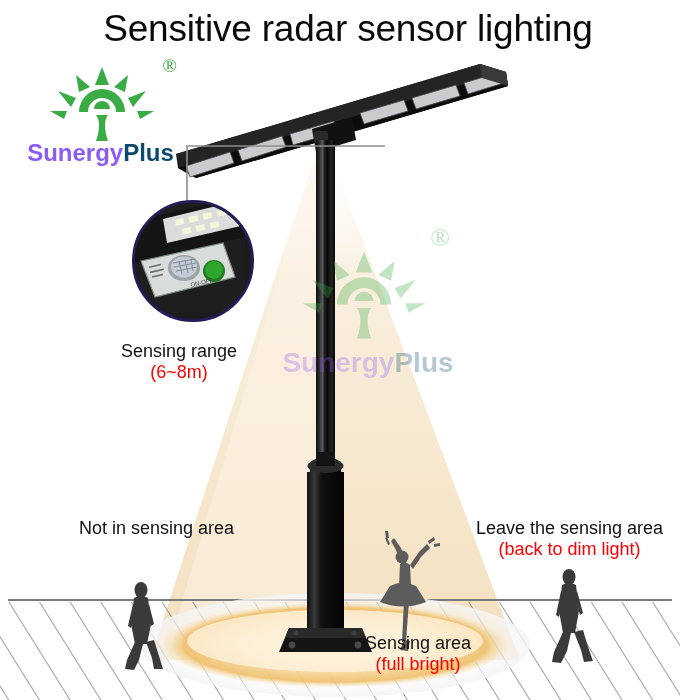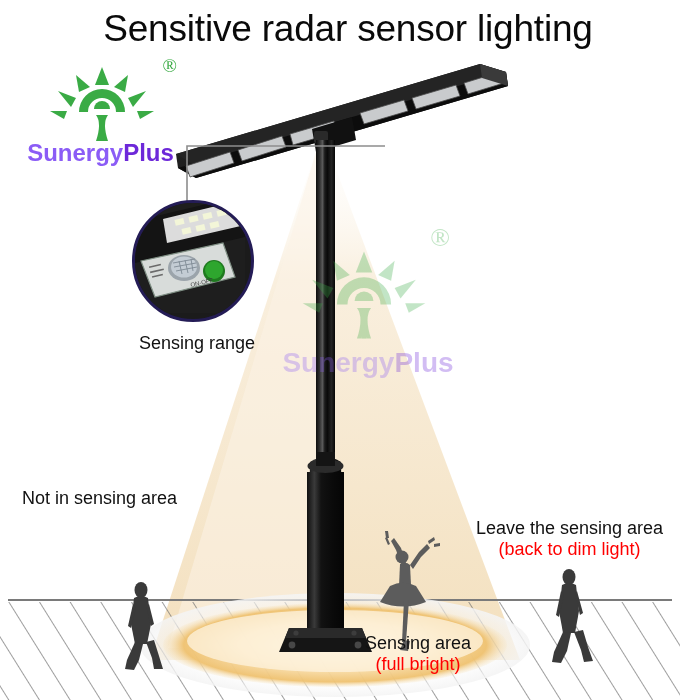--- a/index.html
+++ b/index.html
@@ -52,21 +52,21 @@
     position: absolute;
     left: 0;
     bottom: 0;
     width: 165px;
     text-align: center;
     font-size: 24px;
     font-weight: bold;
     white-space: nowrap;
   }
   .wm-a { color: #8b5cf6; }
-  .wm-b { color: #6d28d9; }
+  .wm-b { color: #0c4a6e; }
   .logo-mark {
     position: absolute;
     left: 28px;
     top: 8px;
     width: 112px;
     height: 78px;
   }
 
   
   .watermark {
@@ -124,22 +124,22 @@
     width: 200px;
     height: 62px;
   }
 
   
   .lbl { position: absolute; white-space: nowrap; }
   .lbl .l1 { display: block; color: #111111; font-size: 18px; }
   .lbl .l2 { display: block; color: #ff0000; font-size: 18px; }
   .lbl.c { text-align: center; }
 
-  #label-sensing-range { left: 103px; top: 333px; width: 152px; text-align: right; }
-  #label-not-in-area   { left: 22px;  top: 488px; width: 212px; text-align: left; }
+  #label-sensing-range { left: 103px; top: 341px; width: 152px; text-align: center; }
+  #label-not-in-area   { left: 22px;  top: 518px; width: 212px; text-align: right; }
   #label-leave-area    { left: 462px; top: 518px; width: 215px; text-align: center; }
   #label-sensing-area  { left: 333px; top: 633px; width: 170px; text-align: center; }
 </style>
 </head>
 <body>
 
 <div id="stage">
 
   <div class="title">Sensitive radar sensor lighting</div>
 
@@ -359,20 +359,21 @@
       <g fill="#6b6b6b">
         <rect x="14" y="62" width="12" height="1.6" transform="rotate(-13 20 63)"></rect>
         <rect x="15" y="67" width="14" height="1.6" transform="rotate(-13 22 68)"></rect>
         <rect x="17" y="72" width="11" height="1.6" transform="rotate(-13 22 73)"></rect>
       </g>
     </svg>
   </div>
 
   <div class="lbl c" id="label-sensing-range">
     <span class="l1">Sensing range</span>
+    <span class="l2">(6~8m)</span>
   </div>
 
   <div class="lbl c" id="label-not-in-area">
     <span class="l1">Not in sensing area</span>
   </div>
 
   <div class="lbl c" id="label-sensing-area">
     <span class="l1">Sensing area</span>
     <span class="l2">(full bright)</span>
   </div>

